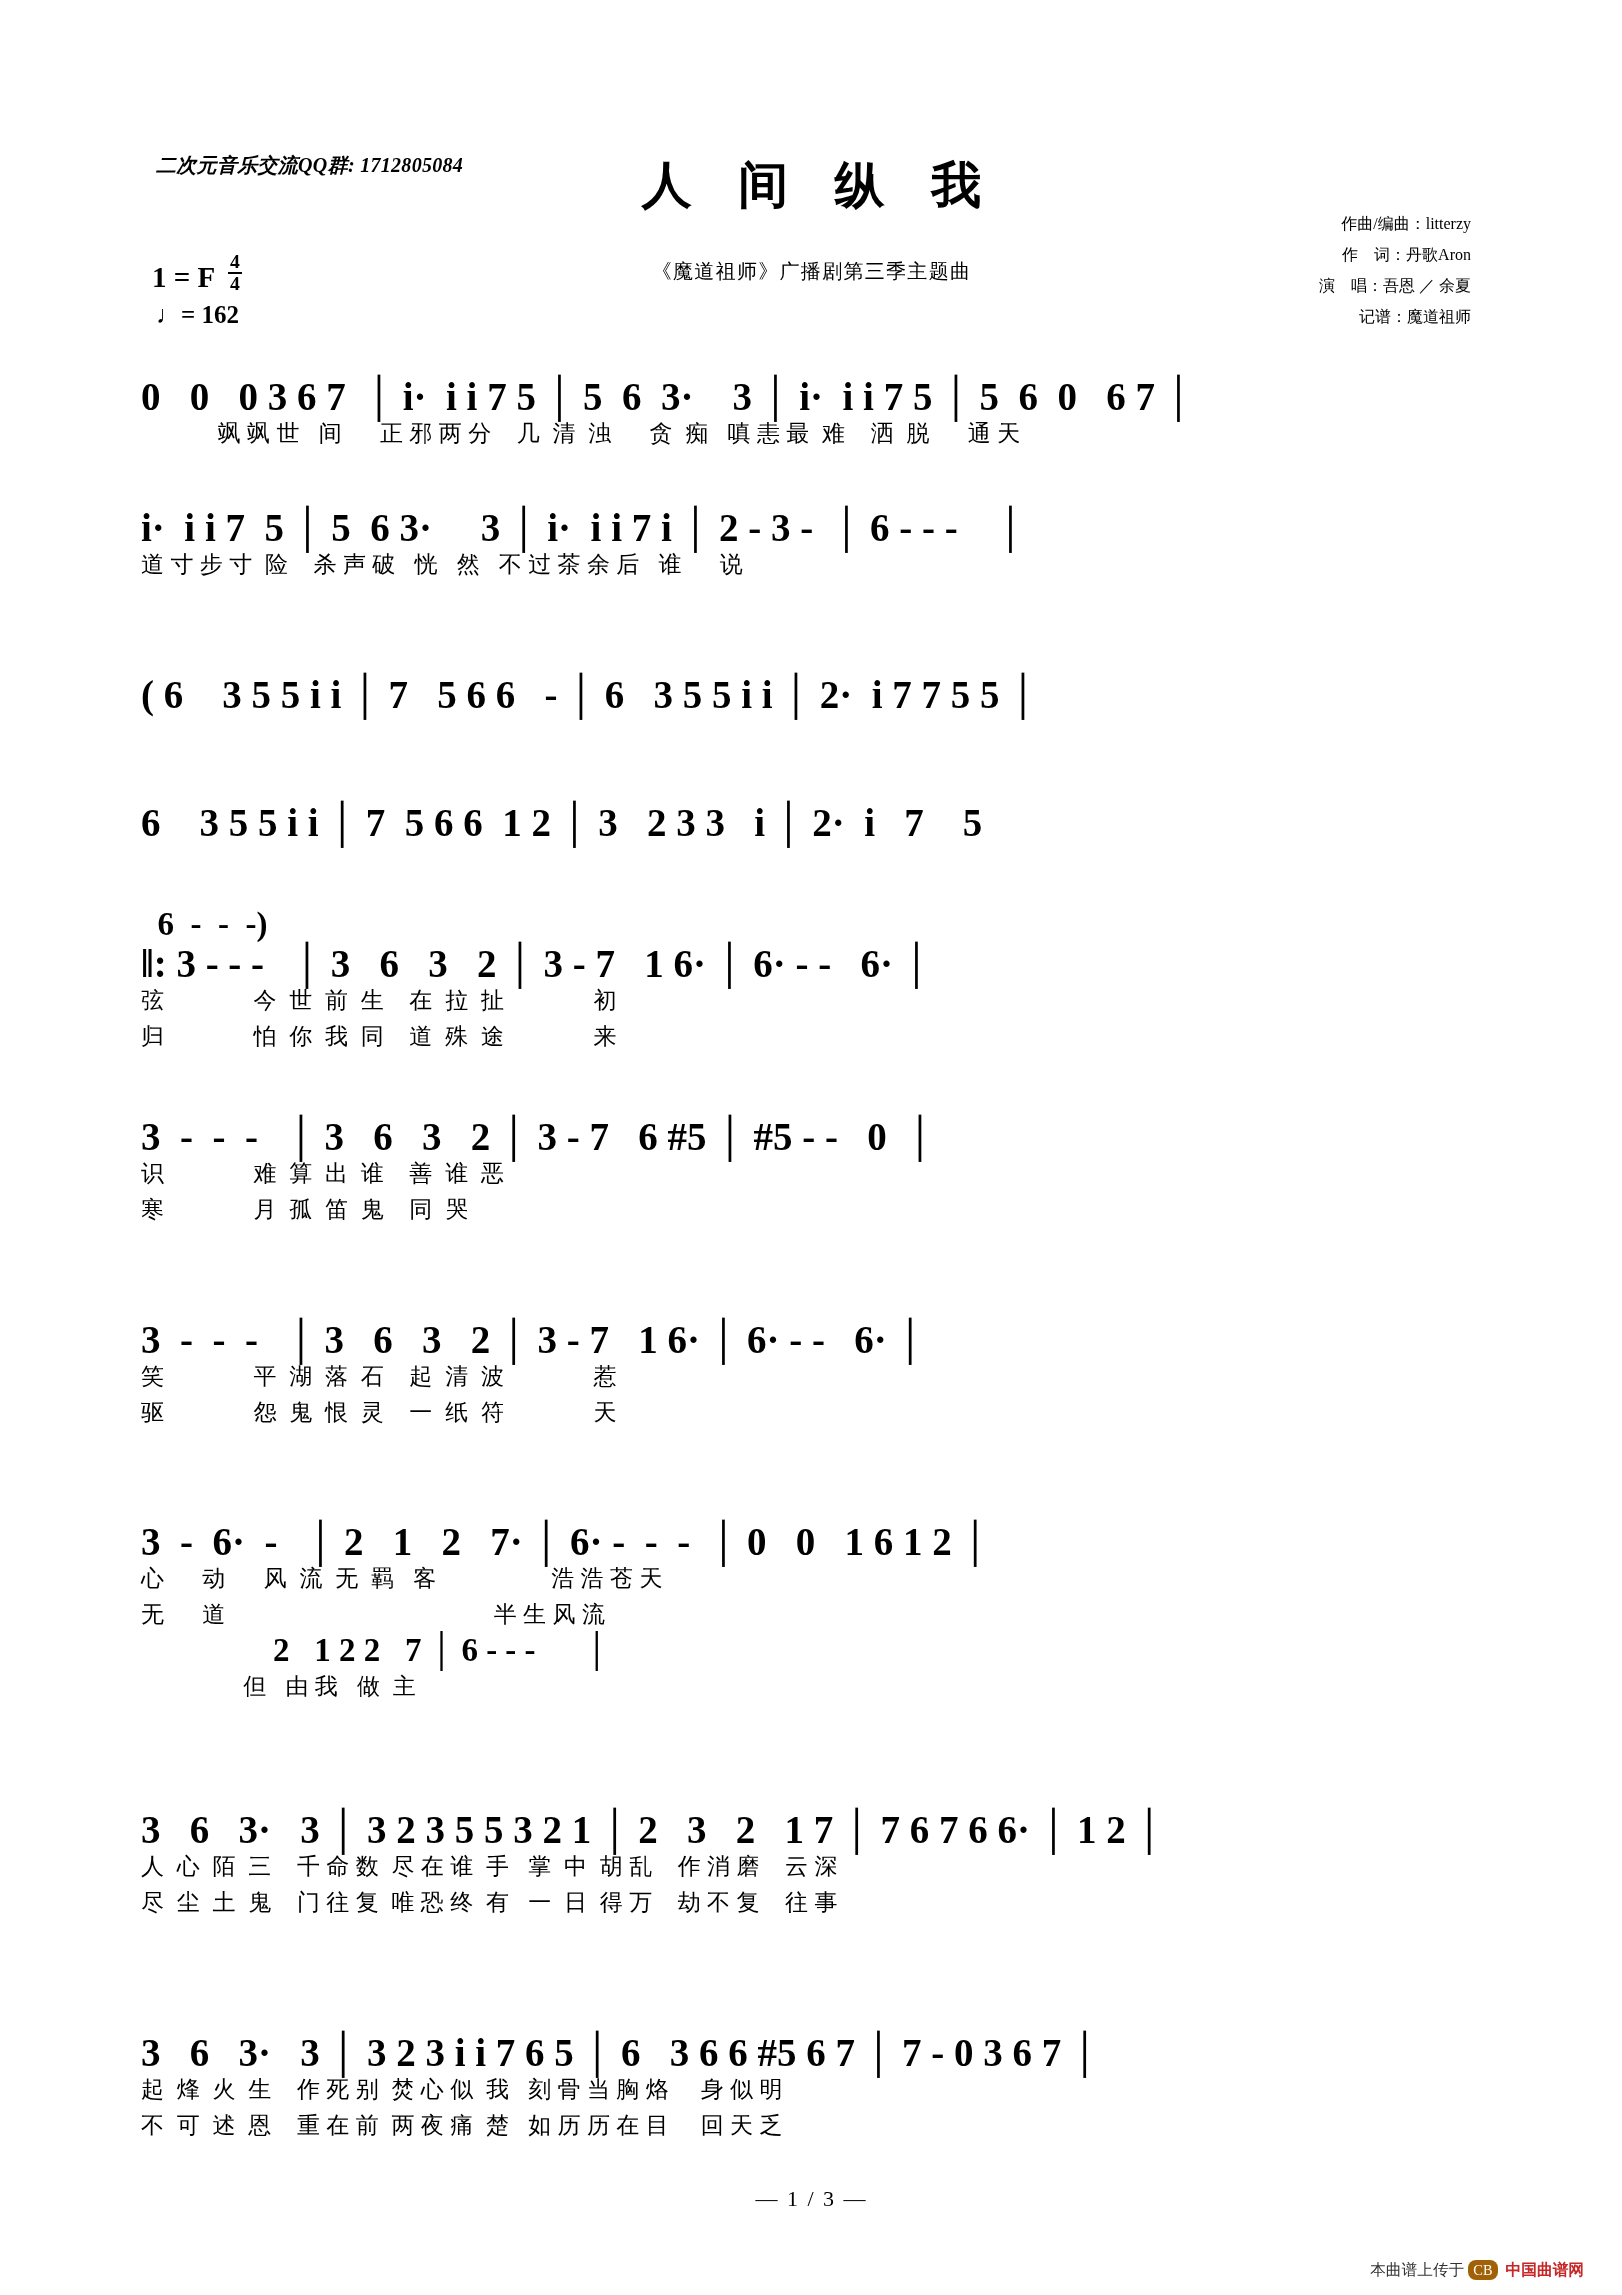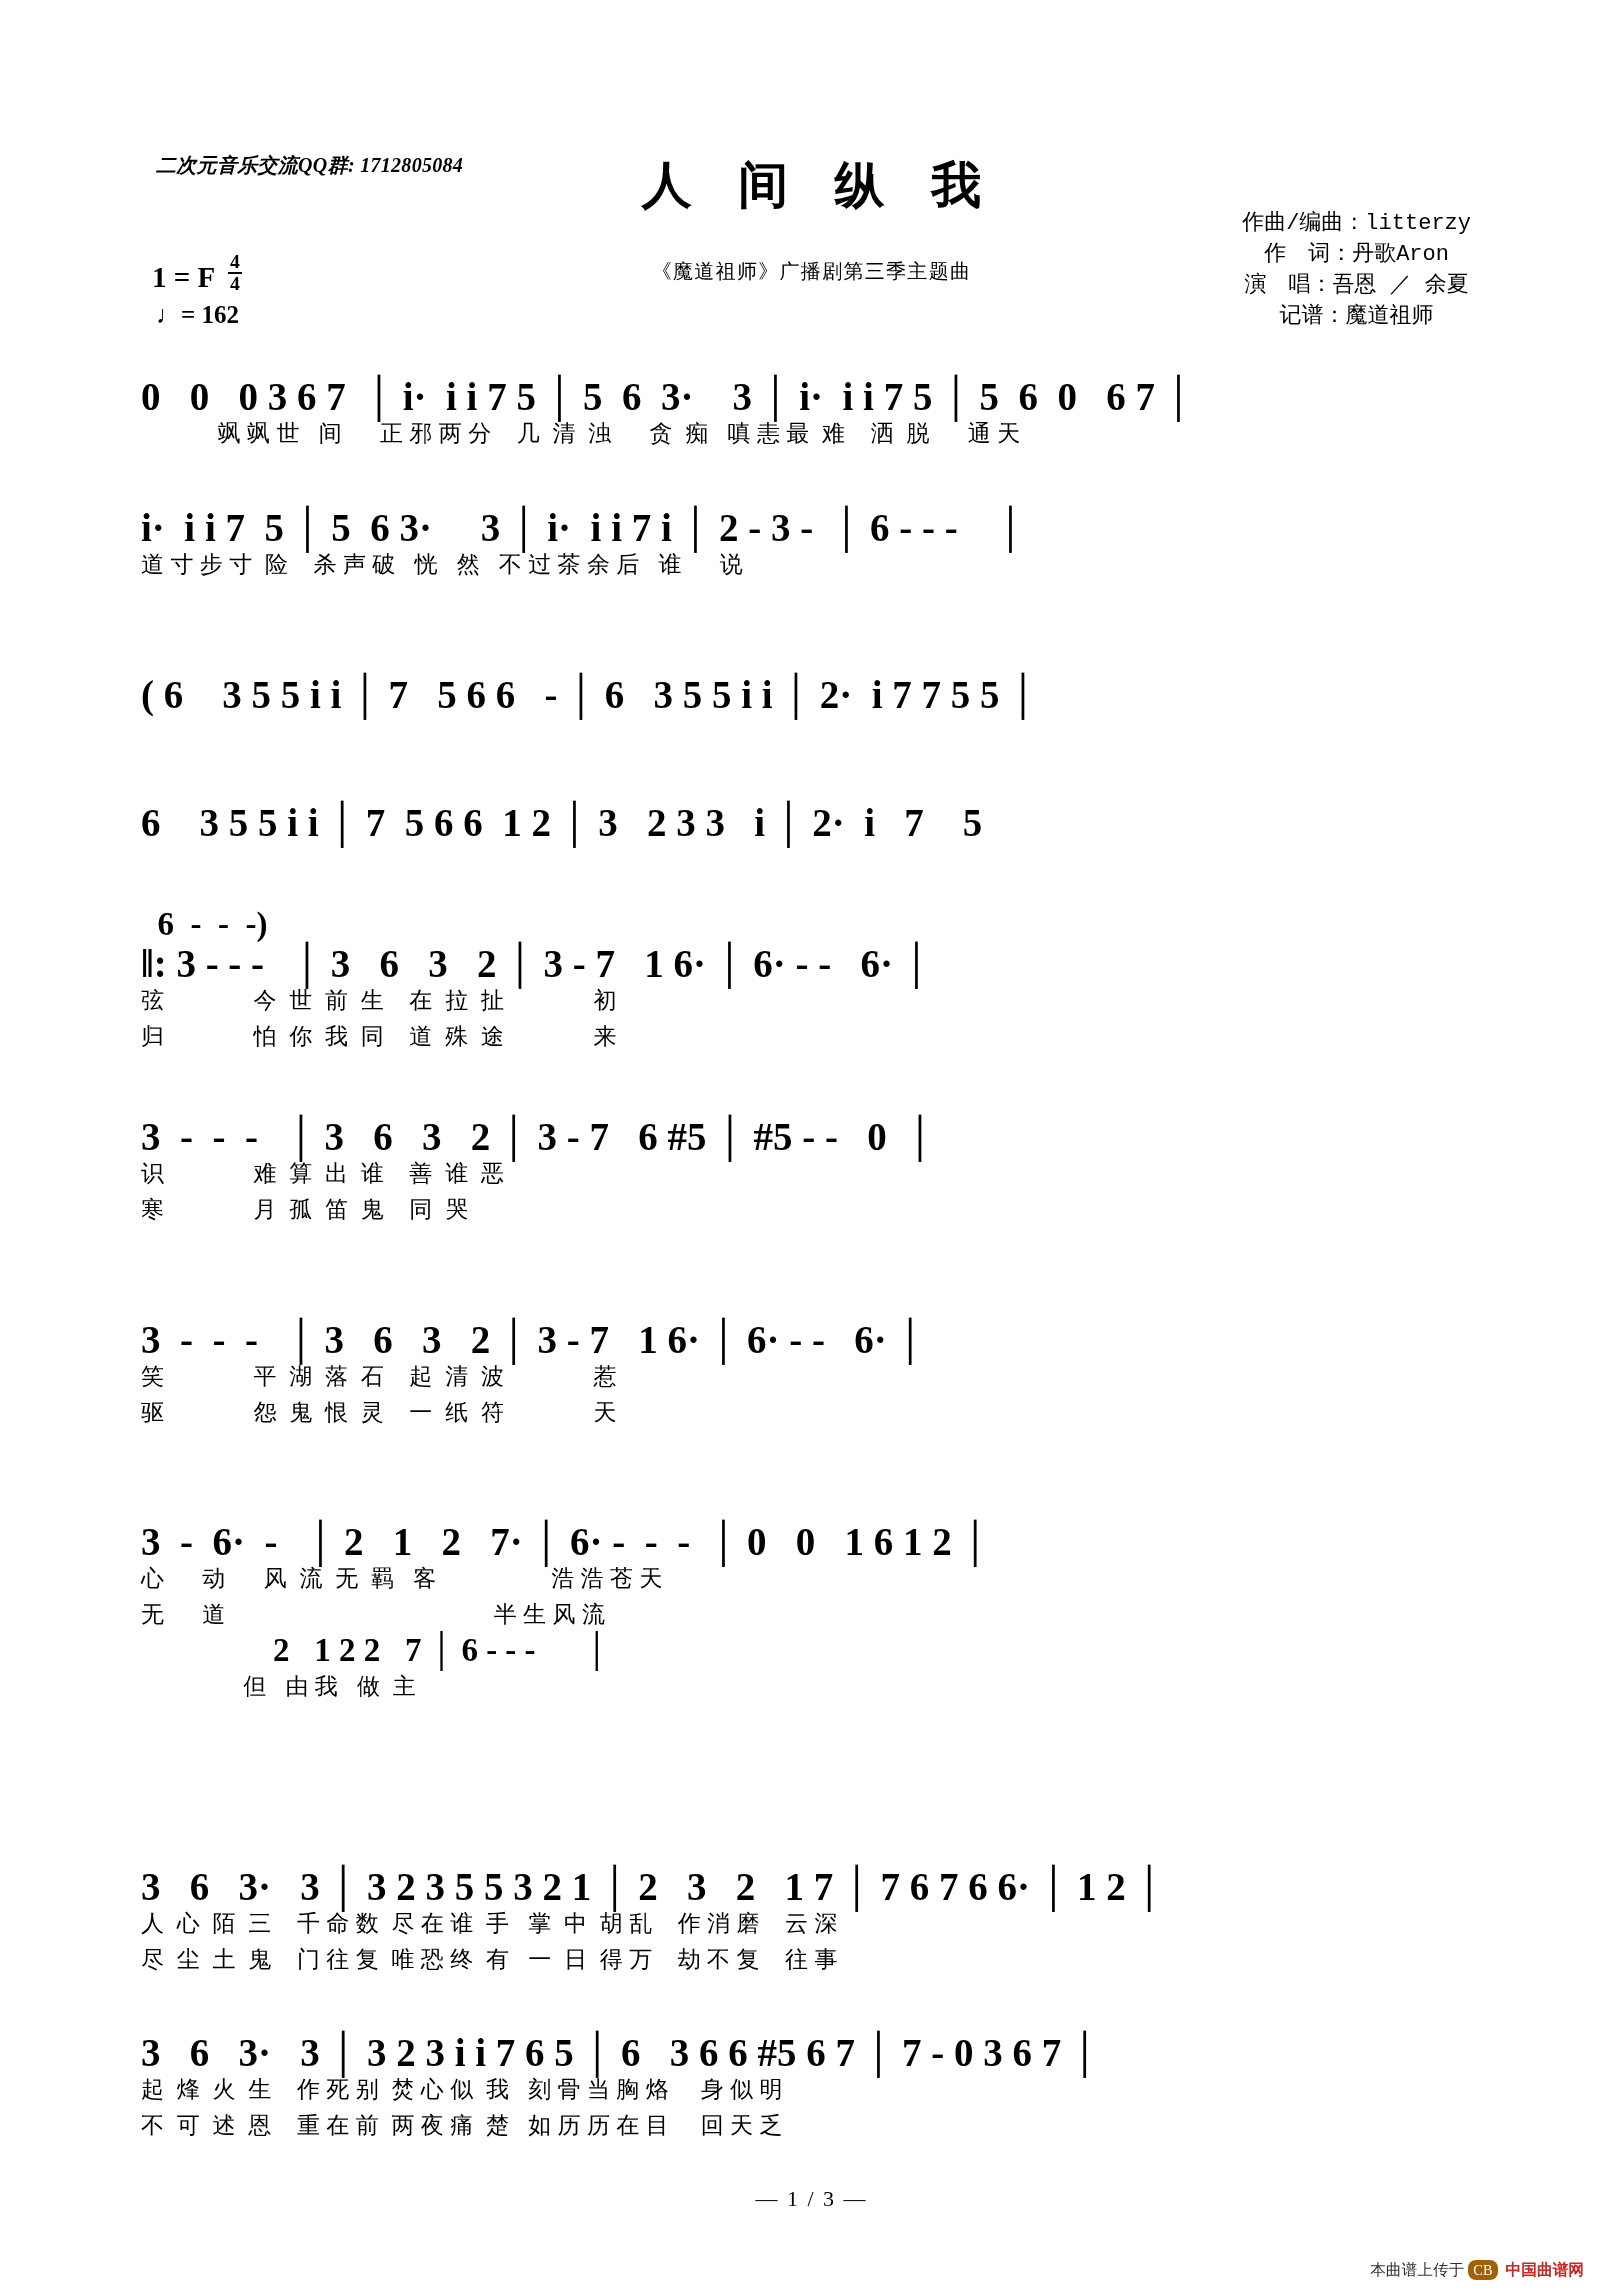--- a/index.html
+++ b/index.html
@@ -41,25 +41,24 @@
   .subtitle {
     position:absolute;
     left:0; right:0; top:258px;
     text-align:center;
     font-size:20px;
     letter-spacing:1.3px;
   }
   .credits {
     position:absolute;
     right:152px; top:208px;
-    text-align:center;
-    font-size:22px;
+    text-align:right;
+    font-size:16px;
     line-height:31px;
     white-space:nowrap;
-    font-family:Liberation Mono, monospace;
   }
   .credits .row { display:block; }
 
   .keysig {
     position:absolute;
     left:152px; top:252px;
     font-size:29px;
     font-weight:bold;
     white-space:nowrap;
   }
@@ -217,21 +216,21 @@
   </div>
 
   <div class="system" style="top:1521px;">
     <div class="notes">3  -  6·  -   │ 2   1   2   7· │ 6· -  -  -  │ 0   0   1 6 1 2 │</div>
     <div class="lyrics">心      动      风  流  无  羁   客                  浩 浩 苍 天</div>
     <div class="lyrics lyrics2">无      道                                          半 生 风 流</div>
     <div class="notes-sub">                2   1 2 2   7 │ 6 - - -      │</div>
     <div class="lyrics">                但   由 我   做  主</div>
   </div>
 
-  <div class="system" style="top:1866px;">
+  <div class="system" style="top:1809px;">
     <div class="notes">3   6   3·   3 │ 3 2 3 5 5 3 2 1 │ 2   3   2   1 7 │ 7 6 7 6 6· │ 1 2 │</div>
     <div class="lyrics">人  心  陌  三    千 命 数  尽 在 谁  手   掌  中  胡 乱    作 消 磨    云 深</div>
     <div class="lyrics lyrics2">尽  尘  土  鬼    门 往 复  唯 恐 终  有   一  日  得 万    劫 不 复    往 事</div>
   </div>
 
   <div class="system" style="top:1988px;margin-top:44px;">
     <div class="notes">3   6   3·   3 │ 3 2 3 i i 7 6 5 │ 6   3 6 6 #5 6 7 │ 7 - 0 3 6 7 │</div>
     <div class="lyrics">起  烽  火  生    作 死 别  焚 心 似  我   刻 骨 当 胸 烙     身 似 明</div>
     <div class="lyrics lyrics2">不  可  述  恩    重 在 前  两 夜 痛  楚   如 历 历 在 目     回 天 乏</div>
   </div>

